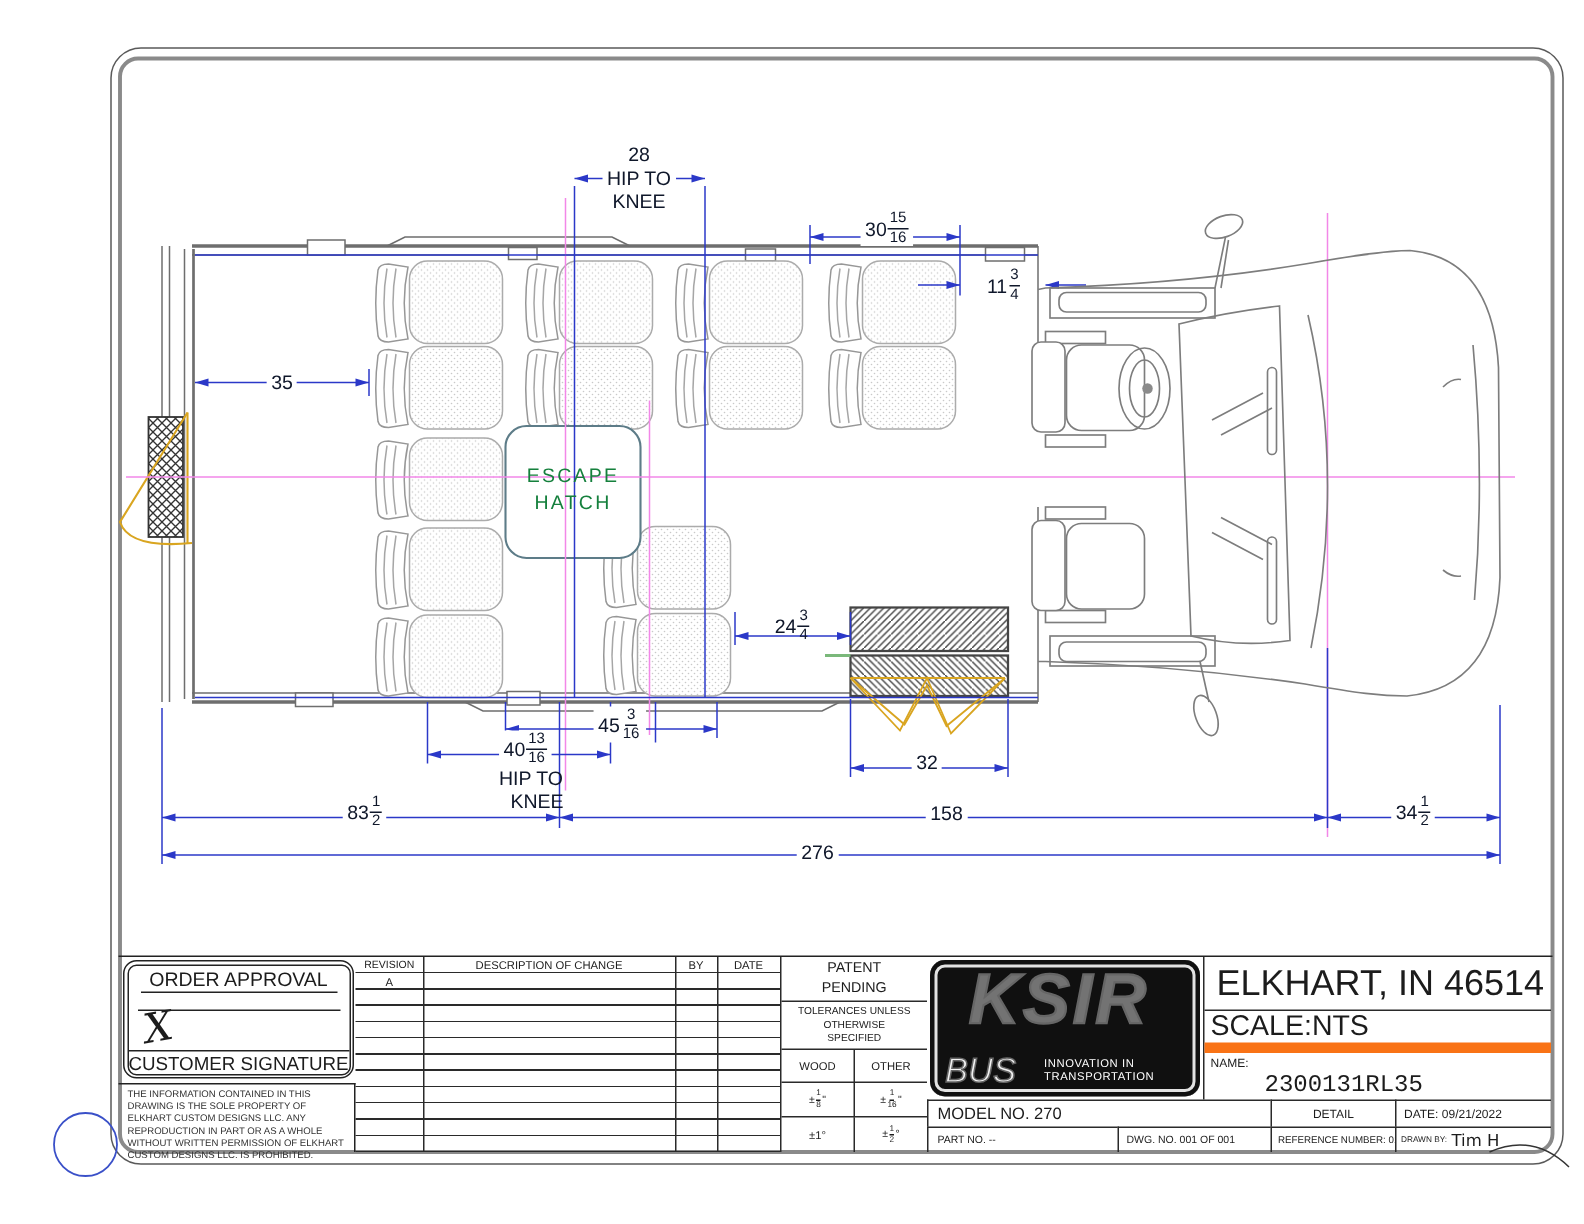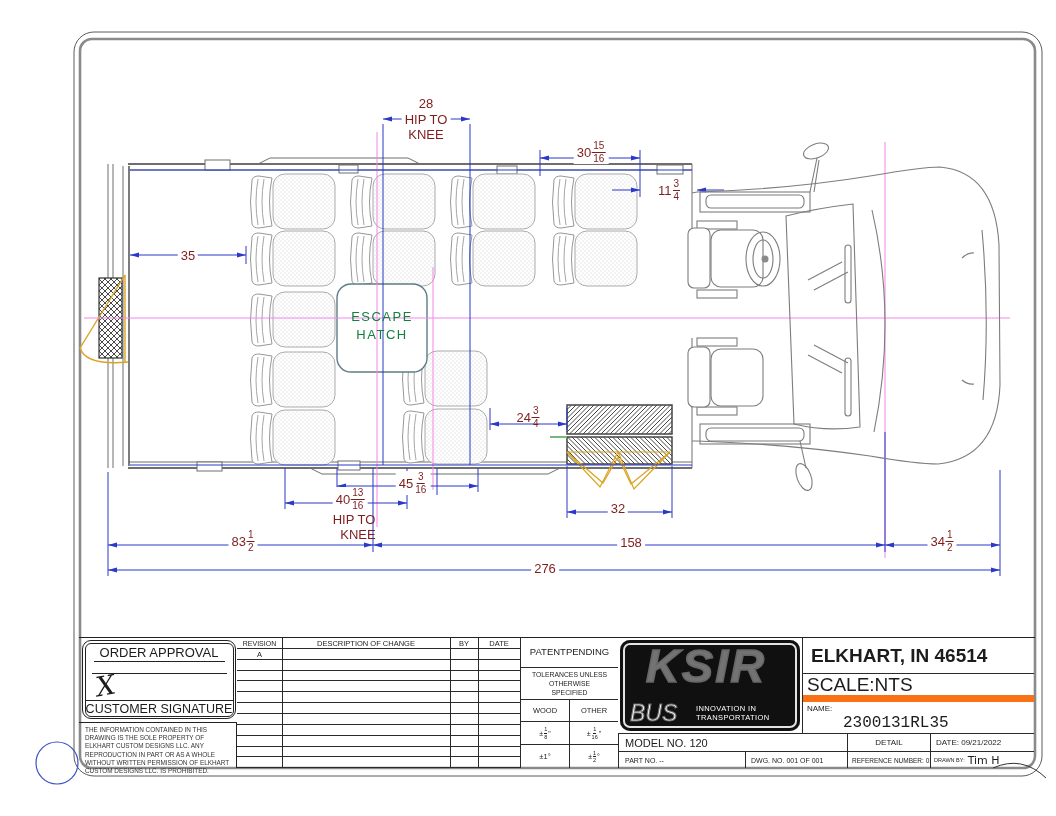--- a/index.html
+++ b/index.html
@@ -1,21 +1,21 @@
 <!DOCTYPE html>
 <html><head>
 <meta charset="utf-8">
 <style>
   html,body{margin:0;padding:0;background:#fff;}
   #stage{position:relative;width:1056px;height:816px;background:#fff;overflow:hidden;
          font-family:"Liberation Sans",sans-serif;}
   #stage svg{position:absolute;left:0;top:0;}
   
   .labels{position:absolute;left:0;top:0;width:1056px;height:816px;pointer-events:none;}
-  .dim{position:absolute;transform:translate(-50%,-50%);color:#7f1d1d;font-size:13px;
+  .dim{position:absolute;transform:translate(-50%,-50%);color:#0f172a;font-size:13px;
        line-height:1;display:flex;align-items:center;white-space:nowrap;}
   .dim.bg{background:#fff;padding:0 3px;}
   .fr{display:inline-flex;flex-direction:column;align-items:center;margin-left:1px;}
   .fr i{font-style:normal;font-size:10px;line-height:1.15;padding:0 1px;}
   .fr i.n{border-bottom:1px solid currentColor;}
   .hatchlbl{position:absolute;transform:translate(-50%,-50%);color:#15803d;font-size:13px;
        letter-spacing:1.5px;text-align:center;line-height:1.35;}
   
   #titleblock{position:absolute;left:79px;top:637px;width:956px;height:130px;
        border-top:1.5px solid #222;color:#1c1c1c;}
@@ -47,21 +47,21 @@
        border-radius:10px;box-shadow:inset 0 0 0 3px #101010, inset 0 0 0 5px #e2e2e2;}
   .logo .ksir{position:absolute;left:0;right:8px;top:-2px;text-align:center;font-size:47px;
        font-weight:bold;font-style:italic;letter-spacing:2px;color:#737373;
        -webkit-text-stroke:1.5px #666;}
   .logo .bus{position:absolute;left:10px;bottom:4px;font-size:23px;font-weight:normal;
        font-style:italic;color:#f2f2f2;-webkit-text-stroke:1px #666;}
   .logo .tag{position:absolute;left:76px;bottom:8px;font-size:7.5px;font-weight:normal;
        color:#fff;letter-spacing:0.4px;line-height:1.3;}
   .rblock{position:absolute;left:723px;top:0;width:232px;height:95px;border-left:1px solid #2a2a2a;box-sizing:border-box;}
   .city{position:absolute;left:0;right:0;top:0;height:36px;box-sizing:border-box;border-bottom:1px solid #2a2a2a;
-       font-size:19px;display:flex;align-items:center;padding-left:8px;font-weight:bold;}
+       font-size:24px;display:flex;align-items:center;padding-left:8px;}
   .scale{position:absolute;left:0;right:0;top:36px;height:28px;box-sizing:border-box;border-bottom:7px solid #f97316;
        font-size:19px;display:flex;align-items:center;padding-left:4px;}
   .namelbl{position:absolute;left:4px;top:66px;font-size:8px;}
   .nameval{position:absolute;left:40px;top:76px;font-size:16px;font-family:Liberation Mono, monospace;}
   .brow{position:absolute;box-sizing:border-box;border-left:1px solid #2a2a2a;border-top:1px solid #2a2a2a;
        display:flex;align-items:center;overflow:hidden;white-space:nowrap;}
 </style>
 </head>
 <body>
 
@@ -365,21 +365,21 @@
   <div class="vline" style="left:203px"></div>
   <div class="vline" style="left:371px"></div>
   <div class="vline" style="left:399px"></div>
   <div class="hdr" style="left:158px;width:45px;font-size:7px">REVISION</div>
   <div class="hdr" style="left:203px;width:168px">DESCRIPTION OF CHANGE</div>
   <div class="hdr" style="left:371px;width:28px">BY</div>
   <div class="hdr" style="left:399px;width:42px">DATE</div>
   <div class="hdr" style="left:158px;width:45px;top:11px">A</div>
 
   <div class="patent">
-    <div class="pcell" style="top:0;height:30px;flex-direction:row;font-size:9.5px;line-height:1.3">
+    <div class="pcell" style="top:0;height:30px;flex-direction:column;font-size:9.5px;line-height:1.3">
       <div>PATENT</div>
           <div>PENDING</div>
     </div>
     <div class="pcell" style="top:30px;height:32px;font-size:6.8px;line-height:1.35;padding:0 10px">TOLERANCES UNLESS OTHERWISE SPECIFIED</div>
     <div class="pcell" style="top:62px;height:22px;width:49px;border-right:1px solid #2a2a2a;font-size:7.5px">WOOD</div>
     <div class="pcell" style="top:62px;height:22px;left:49px;font-size:7.5px">OTHER</div>
     <div class="pcell" style="top:84px;height:23px;width:49px;border-right:1px solid #2a2a2a;font-size:7px">
       <span>±</span>
       <span class="tolfr">
             <i class="n">1</i>
@@ -415,21 +415,21 @@
     </div>
   </div>
 
   <div class="rblock">
     <div class="city">ELKHART, IN 46514</div>
     <div class="scale">SCALE:NTS</div>
     <div class="namelbl">NAME:</div>
     <div class="nameval">2300131RL35</div>
   </div>
 
-  <div class="brow" style="left:539px;top:95px;width:229px;height:18px;font-size:11px;padding-left:6px">MODEL NO.  120</div>
+  <div class="brow" style="left:539px;top:95px;width:229px;height:18px;font-size:11px;padding-left:6px">MODEL NO.  270</div>
   <div class="brow" style="left:768px;top:95px;width:83px;height:18px;font-size:8px;justify-content:center">DETAIL</div>
   <div class="brow" style="left:851px;top:95px;width:104px;height:18px;font-size:8px;padding-left:5px">DATE: 09/21/2022</div>
   <div class="brow" style="left:539px;top:113px;width:127px;height:17px;font-size:7px;padding-left:6px">PART NO. --</div>
   <div class="brow" style="left:666px;top:113px;width:102px;height:17px;font-size:7px;padding-left:5px">DWG. NO. 001 OF 001</div>
   <div class="brow" style="left:768px;top:113px;width:83px;height:17px;font-size:6.5px;padding-left:4px">REFERENCE NUMBER: 01</div>
   <div class="brow" style="left:851px;top:113px;width:104px;height:17px">
     <span style="font-size:5.5px;padding:0 3px">DRAWN BY:</span>
     <span style="font-size:11px;font-family:'DejaVu Sans',sans-serif">Tim H</span>
   </div>
 </div>

